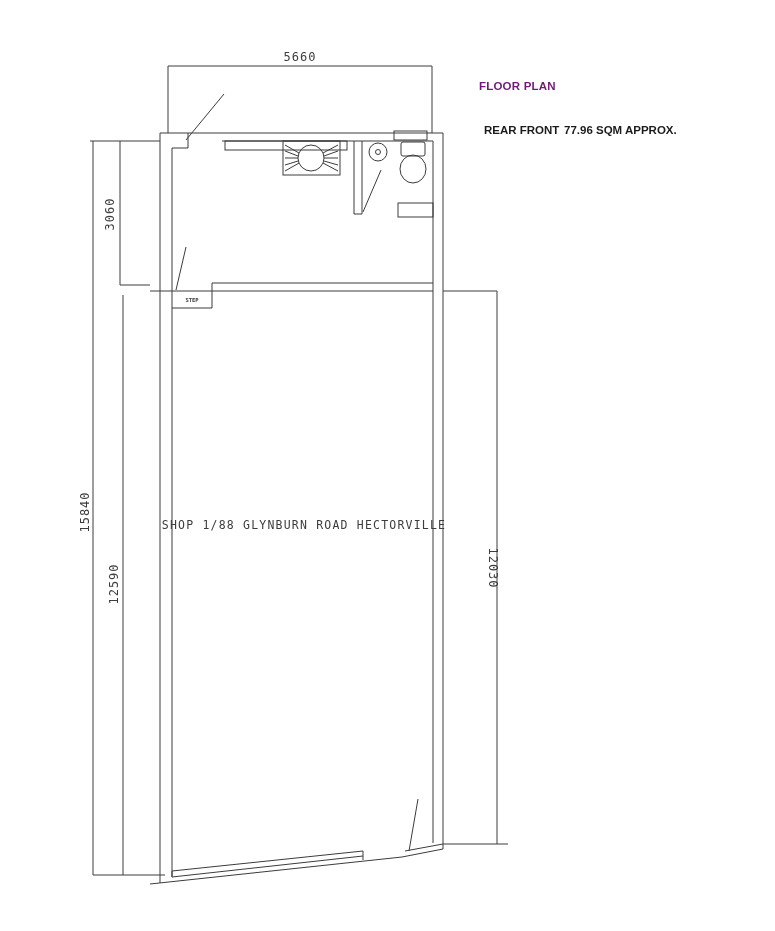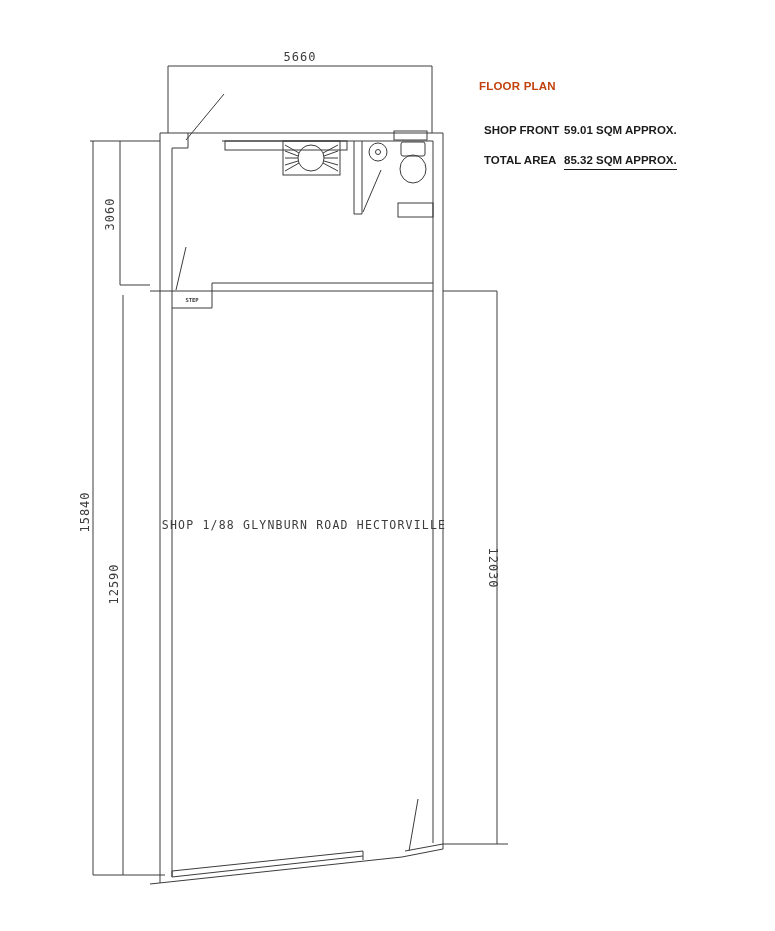--- a/index.html
+++ b/index.html
@@ -1,21 +1,21 @@
 <!DOCTYPE html>
 <html><head>
 <meta charset="utf-8">
 <style>
   html,body{margin:0;padding:0;background:#fff;}
   .canvas{
     position:relative;width:775px;height:931px;background:#ffffff;
     font-family:"Liberation Sans",sans-serif;overflow:hidden;
   }
   
-  .title-block{position:absolute;left:479px;top:79px;color:#c2410c;}
+  .title-block{position:absolute;left:479px;top:79px;color:#701a75;}
   .tb-line{font-size:11.5px;font-weight:bold;line-height:15px;white-space:nowrap;letter-spacing:0.2px;}
   .area-table{position:absolute;left:484px;top:123px;color:#1b1b1b;}
   .area-row{display:flex;font-size:11.5px;font-weight:bold;line-height:15px;white-space:nowrap;}
   .area-row .lbl{width:80px;}
   .area-row.total{margin-top:15px;}
   .area-row.total .val{border-bottom:1.5px solid #1b1b1b;padding-bottom:1px;}
   
   svg{position:absolute;left:0;top:0;}
   .ln{stroke:#3c3c3c;stroke-width:1;fill:none;}
   .dim-text{font-family:"DejaVu Sans Mono",monospace;font-size:12px;fill:#3c3c3c;letter-spacing:1px;}
@@ -26,26 +26,22 @@
 <body>
 
 <div class="canvas">
 
   <div class="title-block">
     <div class="tb-line">FLOOR PLAN</div>
   </div>
 
   <div class="area-table">
     <div class="area-row">
-      <span class="lbl">SHOP FRONT</span>
-      <span class="val">59.01 SQM APPROX.</span>
-    </div>
-    <div class="area-row total">
-      <span class="lbl">TOTAL AREA</span>
-      <span class="val">85.32 SQM APPROX.</span>
+      <span class="lbl">REAR FRONT</span>
+      <span class="val">77.96 SQM APPROX.</span>
     </div>
   </div>
 
   <svg width="775" height="931" viewBox="0 0 775 931">
 
     <g>
 
       <path class="ln" d="M160,133 L160,883"></path>
       <path class="ln" d="M172,148 L172,877"></path>
 

